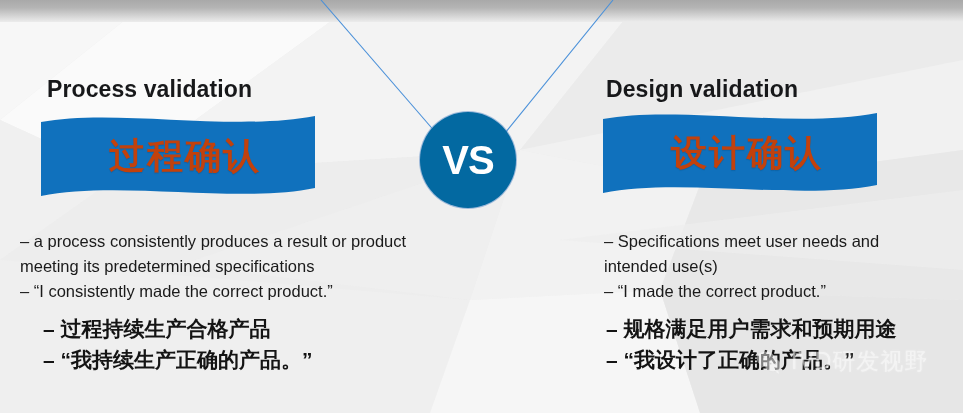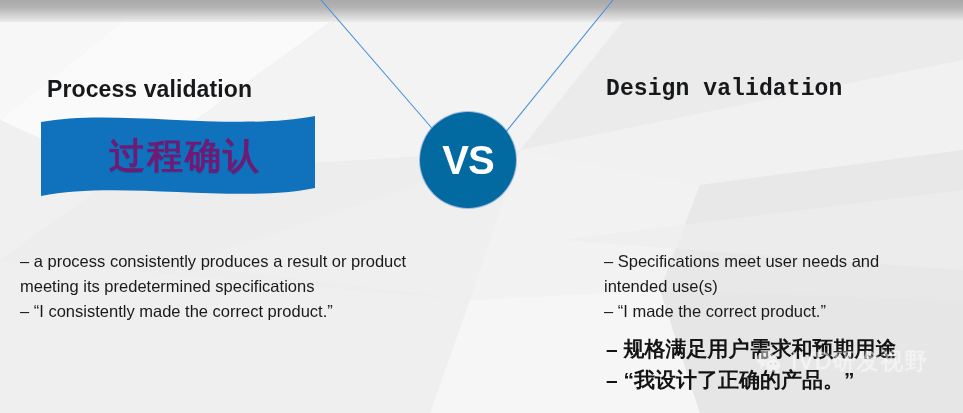--- a/index.html
+++ b/index.html
@@ -39,40 +39,40 @@
   
   .heading {
     position: absolute;
     font-size: 23px;
     font-weight: bold;
     color: #17181a;
     letter-spacing: 0.1px;
     white-space: nowrap;
   }
   .heading.left  { left: 47px;  top: 76px; }
-  .heading.right { left: 606px; top: 76px; font-family: Liberation Mono, monospace; }
+  .heading.right { left: 606px; top: 76px; }
 
   
   .banner {
     position: absolute;
     width: 290px;
     height: 96px;
   }
   .banner.left  { left: 33px;  top: 108px; }
   .banner.right { left: 595px; top: 105px; }
   .banner svg { display: block; width: 290px; height: 96px; }
   .banner-label {
     position: absolute;
     left: 0; top: 0;
     width: 290px;
     height: 96px;
     display: flex;
     align-items: center;
     justify-content: center;
-    color: #701a75;
+    color: #c2410c;
     font-size: 36px;
     font-weight: bold;
     letter-spacing: 2px;
     padding-left: 14px;
     box-sizing: border-box;
     text-shadow: 0 1px 1px rgba(0,0,0,0.12);
   }
 
   
   .vs-circle {
@@ -93,21 +93,20 @@
     font-size: 40px;
     font-weight: bold;
     letter-spacing: -1px;
     line-height: 1;
   }
 
   
   .body-block {
     position: absolute;
     color: #17181a;
-    margin-top: 20px;
   }
   .en-text {
     font-size: 16.5px;
     line-height: 25px;
     color: #1a1a1a;
     white-space: pre;
   }
   .cn-text {
     font-size: 21px;
     line-height: 31px;
@@ -181,27 +180,35 @@
     <svg viewBox="0 0 290 96" preserveAspectRatio="none">
       <path d="M8,14 C80,0 200,24 282,8 L282,80 C205,96 85,72 8,88 Z" fill="#1071bd"></path>
     </svg>
     <div class="banner-label">过程确认</div>
   </div>
 
   <div class="body-block block-left-en en-text">– a process consistently produces a result or product
 meeting its predetermined specifications
 – “I consistently made the correct product.”</div>
 
+  <div class="body-block block-left-cn cn-text">– 过程持续生产合格产品
+– “我持续生产正确的产品。”</div>
 
   <div class="vs-circle">
     <span>VS</span>
   </div>
 
   <div class="heading right">Design validation</div>
 
+  <div class="banner right">
+    <svg viewBox="0 0 290 96" preserveAspectRatio="none">
+      <path d="M8,14 C80,0 200,24 282,8 L282,80 C205,96 85,72 8,88 Z" fill="#1071bd"></path>
+    </svg>
+    <div class="banner-label">设计确认</div>
+  </div>
 
   <div class="body-block block-right-cn cn-text">– 规格满足用户需求和预期用途
 – “我设计了正确的产品。”</div>
 
   <div class="body-block block-right-en en-text">– Specifications meet user needs and
 intended use(s)
 – “I made the correct product.”</div>
 
   <div class="watermark">
     <svg class="wm-icon" viewBox="0 0 32 32">

